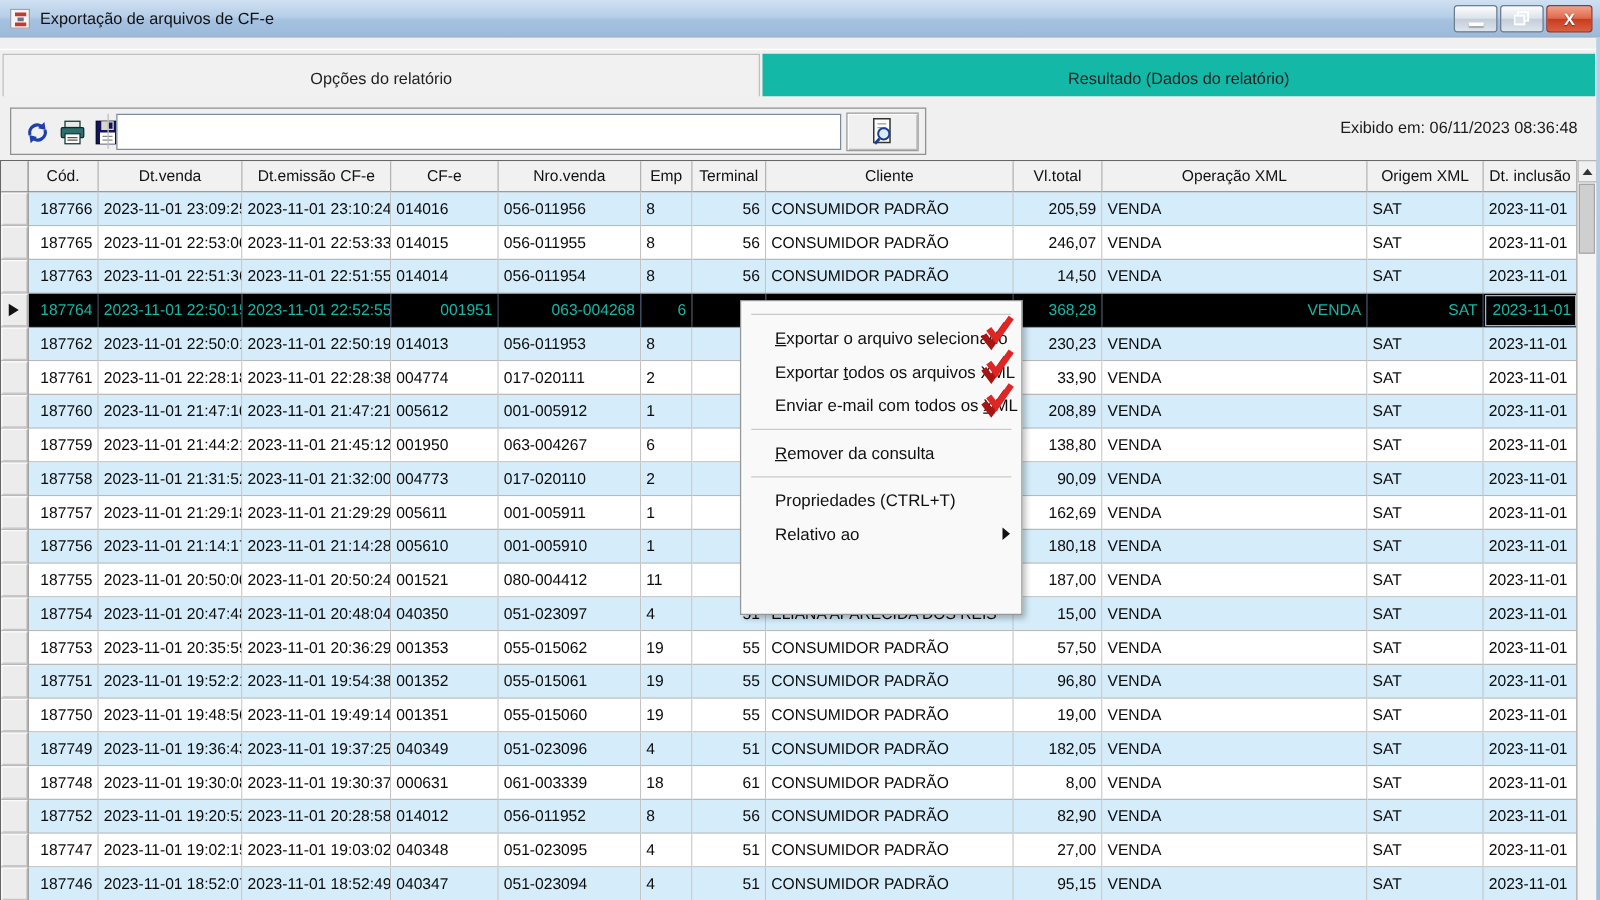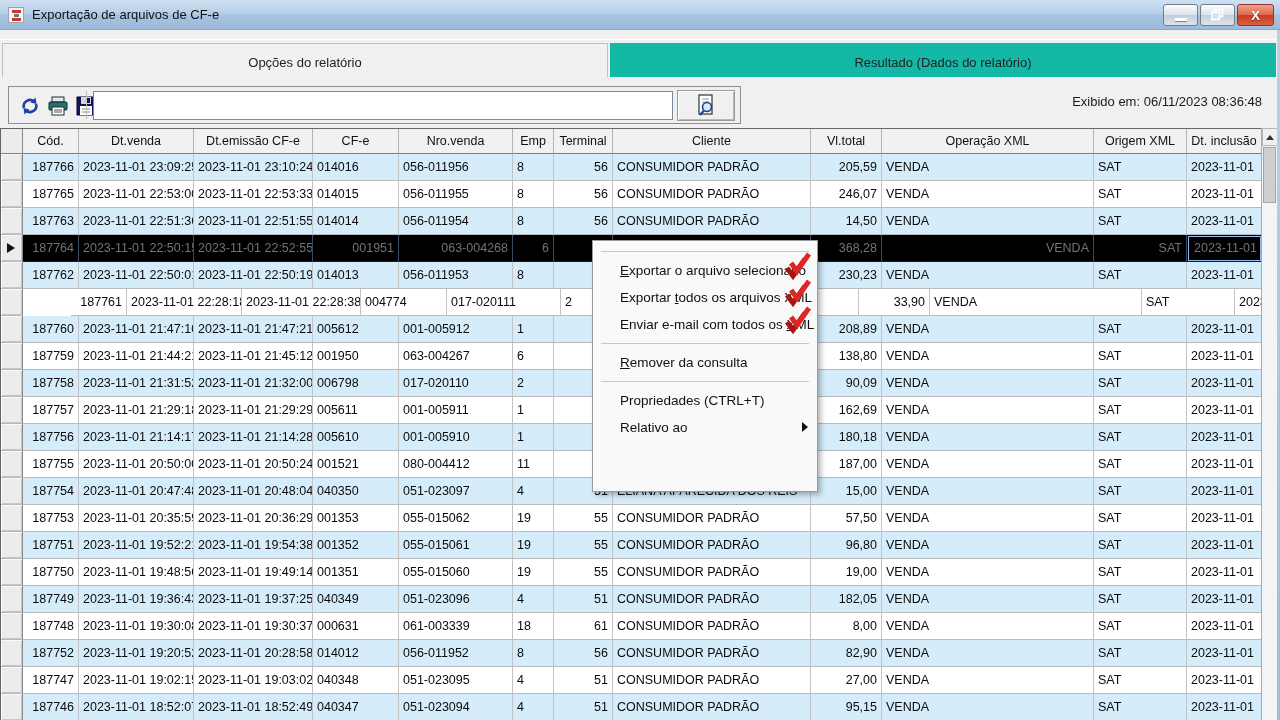--- a/index.html
+++ b/index.html
@@ -56,21 +56,21 @@
   .grid-body { position:relative; }
   .grow { display:flex; height:27px; }
   .cell { flex:none; border-right:1px solid #c3c3c3; border-bottom:1px solid #b9b9b9;
     font-size:12.5px; color:#0a0a0a; line-height:26px; padding:0 4px; overflow:hidden; white-space:nowrap; }
   .cell.al-r { text-align:right; }
   .ind-cell { flex:none; width:22px; background:#ececec; border-right:1px solid #8a8a8a;
     border-bottom:1px solid #b9b9b9; box-shadow:inset 1px 1px 0 #fbfbfb, inset -1px -1px 0 #c6c6c6;
     position:relative; }
   .grow.alt .cell { background:#d5edfb; }
   .grow.plain .cell { background:#ffffff; }
-  .grow.selected .cell { background:#000; color:#737373; border-right-color:#3a4a63; border-bottom-color:#1a1a1a;text-align:right; }
+  .grow.selected .cell { background:#000; color:#14b8a6; border-right-color:#3a4a63; border-bottom-color:#1a1a1a;text-align:right; }
   .grow.selected .cell.focused { outline:1px solid #8fb8e8; outline-offset:-2px; }
   .row-arrow { position:absolute; left:6px; top:8px; width:0; height:0;
     border-left:8px solid #111; border-top:5px solid transparent; border-bottom:5px solid transparent; }
 
   
   .vscroll { position:absolute; left:1261px; top:128px; width:16px; height:592px;
     background:#f4f4f4; border-left:1px solid #a9a9a9; }
   .vs-btn { position:absolute; left:0; top:0; width:16px; height:18px; background:#f0f0f0;
     border:1px solid #b5b5b5; display:flex; align-items:center; justify-content:center; }
   .vs-up-arrow { width:0; height:0; border-bottom:5px solid #333;
@@ -256,21 +256,21 @@
         <div class="cell" style="width: 41px;">8</div>
         <div class="cell al-r" style="width: 59px;"></div>
         <div class="cell" style="width: 198px;"></div>
         <div class="cell al-r" style="width: 71px;">230,23</div>
         <div class="cell" style="width: 212px;">VENDA</div>
         <div class="cell" style="width: 93px;">SAT</div>
         <div class="cell" style="width: 75px;">2023-11-01</div>
       </div>
       <div class="grow plain">
         <div class="ind-cell"></div>
-        <div class="cell al-r" style="width: 56px; margin-left: 48px;">187761</div>
+        <div class="cell al-r" style="width: 56px;">187761</div>
         <div class="cell" style="width: 115px;">2023-11-01 22:28:18</div>
         <div class="cell" style="width: 119px;">2023-11-01 22:28:38</div>
         <div class="cell" style="width: 86px;">004774</div>
         <div class="cell" style="width: 114px;">017-020111</div>
         <div class="cell" style="width: 41px;">2</div>
         <div class="cell al-r" style="width: 59px;"></div>
         <div class="cell" style="width: 198px;"></div>
         <div class="cell al-r" style="width: 71px;">33,90</div>
         <div class="cell" style="width: 212px;">VENDA</div>
         <div class="cell" style="width: 93px;">SAT</div>
@@ -304,21 +304,21 @@
         <div class="cell al-r" style="width: 71px;">138,80</div>
         <div class="cell" style="width: 212px;">VENDA</div>
         <div class="cell" style="width: 93px;">SAT</div>
         <div class="cell" style="width: 75px;">2023-11-01</div>
       </div>
       <div class="grow alt">
         <div class="ind-cell"></div>
         <div class="cell al-r" style="width: 56px;">187758</div>
         <div class="cell" style="width: 115px;">2023-11-01 21:31:52</div>
         <div class="cell" style="width: 119px;">2023-11-01 21:32:00</div>
-        <div class="cell" style="width: 86px;">006798</div>
+        <div class="cell" style="width: 86px;">004773</div>
         <div class="cell" style="width: 114px;">017-020110</div>
         <div class="cell" style="width: 41px;">2</div>
         <div class="cell al-r" style="width: 59px;"></div>
         <div class="cell" style="width: 198px;"></div>
         <div class="cell al-r" style="width: 71px;">90,09</div>
         <div class="cell" style="width: 212px;">VENDA</div>
         <div class="cell" style="width: 93px;">SAT</div>
         <div class="cell" style="width: 75px;">2023-11-01</div>
       </div>
       <div class="grow plain">

